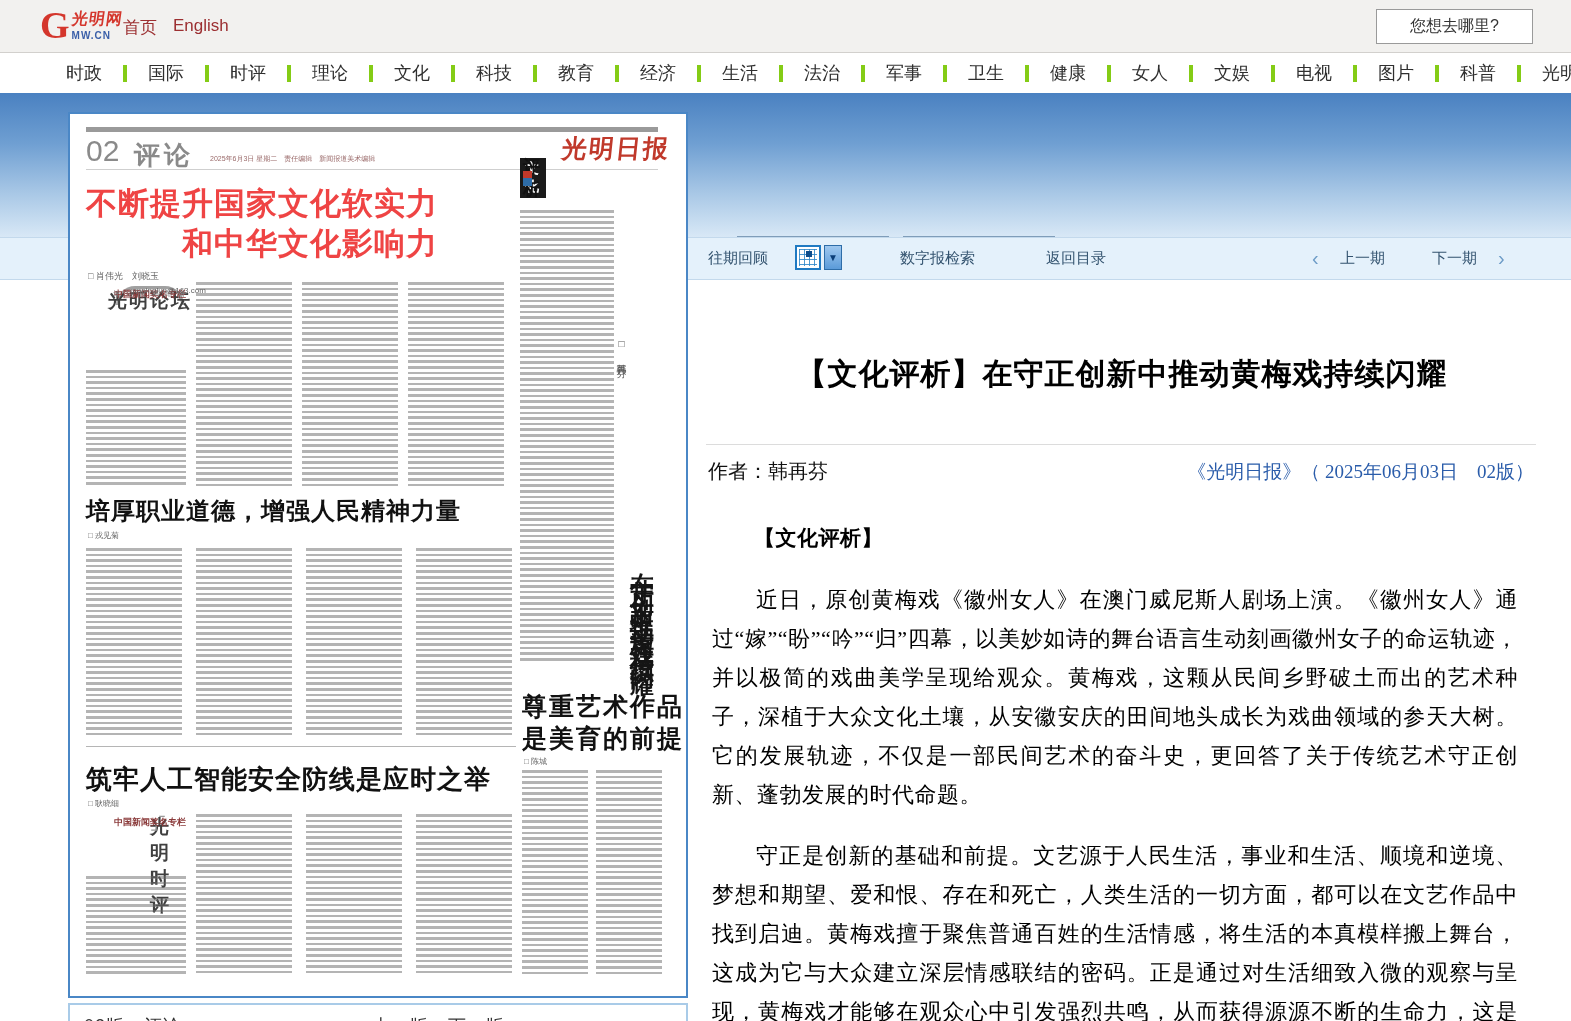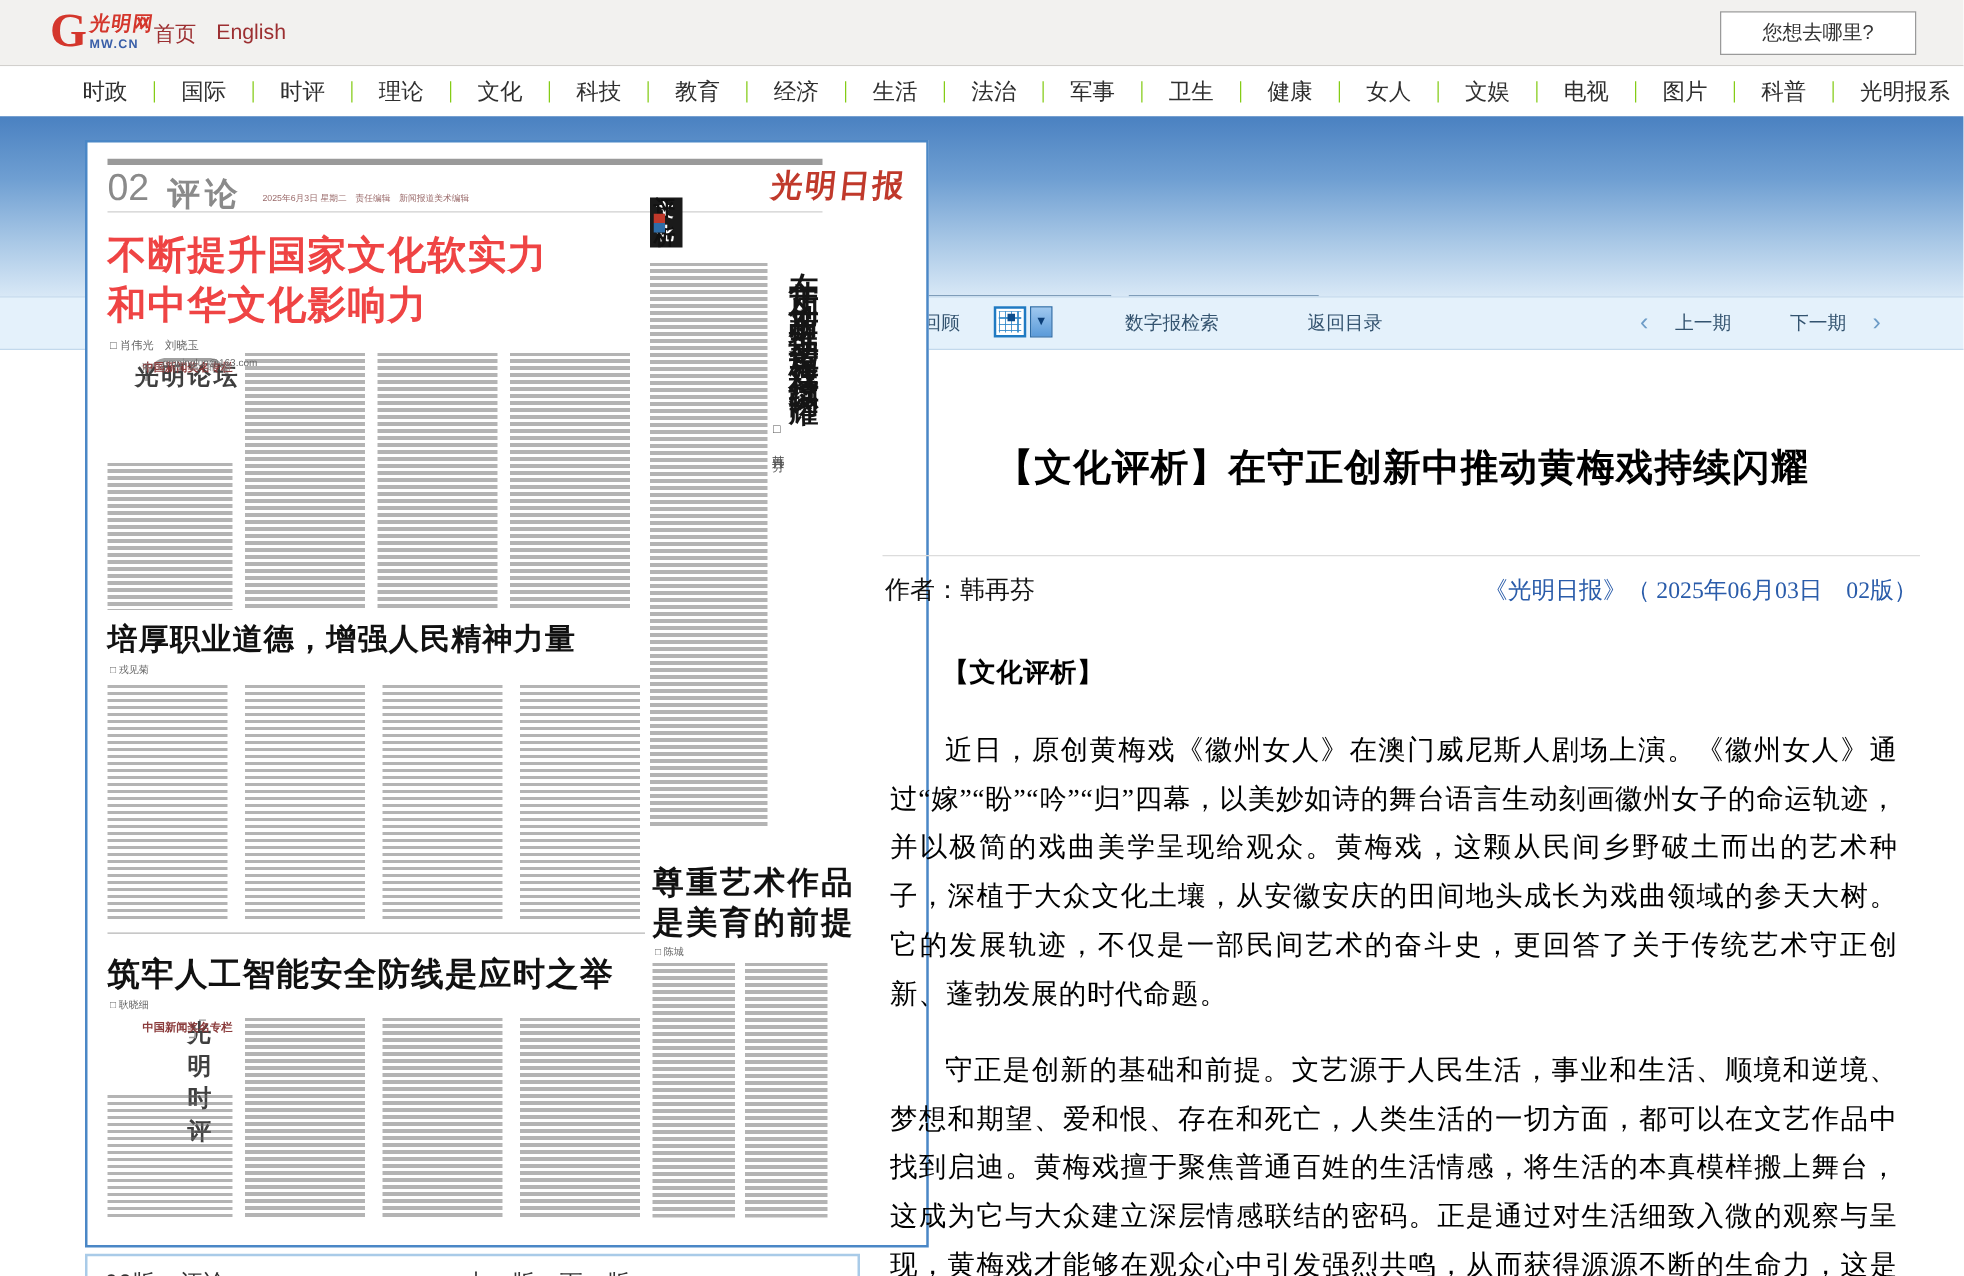--- a/index.html
+++ b/index.html
@@ -15,21 +15,21 @@
   .logo-stack{display:flex;flex-direction:column;margin-left:2px;margin-top:3px;}
   .logo-cn{font-size:16px;font-weight:bold;color:#d4362c;transform:skewX(-8deg);letter-spacing:1px;}
   .logo-domain{font-size:10px;font-weight:bold;color:#3a5fa8;letter-spacing:1px;}
   .top-link{top:16px;font-size:17px;color:#9c2f31;cursor:pointer;text-decoration:none;}
   #search-box{left:1376px;top:9px;width:155px;height:33px;background:#fff;border:1px solid #9a9a9a;
               display:flex;align-items:center;justify-content:center;font-size:16px;color:#333;cursor:pointer;}
 
   
   #navbar{left:0;top:53px;width:1571px;height:40px;background:#fff;display:flex;align-items:center;padding-left:45px;box-sizing:border-box;}
   .nav-item{font-size:18px;color:#2f2f2f;padding:0 21px;line-height:17px;cursor:pointer;white-space:nowrap;}
-  .nav-item + .nav-item{border-left:1px solid #84cc16;}
+  .nav-item + .nav-item{border-left:4px solid #84cc16;}
 
   
   #band{left:0;top:93px;width:1571px;height:144px;
         background:linear-gradient(180deg,#4a81c1 0%,#6f9fd2 35%,#a9c8e6 70%,#d8e8f6 100%);}
   .sel{position:absolute;top:143px;height:31px;background:#fff;border:1px solid #7f9db9;box-sizing:border-box;cursor:pointer;}
   .sel-label{position:absolute;left:10px;top:5px;font-size:16px;color:#222;}
   .sel-btn{position:absolute;right:1px;top:1px;width:25px;height:27px;
            background:linear-gradient(180deg,#e8f3fe 0%,#a9ccf0 50%,#7fb0e6 100%);
            border-left:1px solid #6f9fd0;display:flex;align-items:center;justify-content:center;}
   .sel-btn span{font-size:11px;color:#1d4f8f;line-height:11px;}
@@ -45,21 +45,21 @@
   #cal-grid{position:absolute;inset:2px;
      background-image:repeating-linear-gradient(90deg,rgba(47,135,200,.85) 0 1px,transparent 1px 5px),
                       repeating-linear-gradient(180deg,rgba(47,135,200,.85) 0 1px,transparent 1px 5px);}
   #cal-dot{position:absolute;left:9px;top:4px;width:6px;height:6px;background:#0d4d8c;}
   #cal-btn{left:824px;top:7px;width:18px;height:25px;position:absolute;cursor:pointer;
            background:linear-gradient(180deg,#9fc8ef,#5b9bd9);border:1px solid #2e6da8;box-sizing:border-box;
            display:flex;align-items:center;justify-content:center;}
   #cal-btn span{font-size:10px;color:#0b3e77;}
 
   
-  #paperbox{left:68px;top:112px;width:675px;height:886px;background:#fff;border:2px solid #4a87c6;box-sizing:border-box;overflow:hidden;cursor:pointer;}
+  #paperbox{left:68px;top:112px;width:620px;height:886px;background:#fff;border:2px solid #4a87c6;box-sizing:border-box;overflow:hidden;cursor:pointer;text-align:right;}
   #paperbox *{position:absolute;}
   .np-bar{left:16px;top:13px;width:572px;height:5px;background:#9a9a9a;}
   .np-hline{left:16px;top:55px;width:572px;height:1px;background:#cfcfcf;}
   .np-pageno{left:16px;top:20px;font-size:30px;color:#8a8a8a;}
   .np-section{left:64px;top:24px;font-size:26px;font-weight:bold;color:#8a8a8a;letter-spacing:4px;}
   .np-meta{left:140px;top:40px;font-size:7px;color:#9a6a6a;filter:blur(.3px);white-space:nowrap;}
   .np-masthead{right:16px;left:auto;top:18px;font-family:"Liberation Serif",serif;font-size:25px;font-weight:bold;
                color:#c0392b;transform:skewX(-6deg);letter-spacing:2px;}
   .np-h1{left:16px;top:70px;font-size:31px;line-height:40px;font-weight:bold;color:#ef4444;letter-spacing:1px;}
   .np-byline{font-size:9px;color:#666;filter:blur(.2px);}

